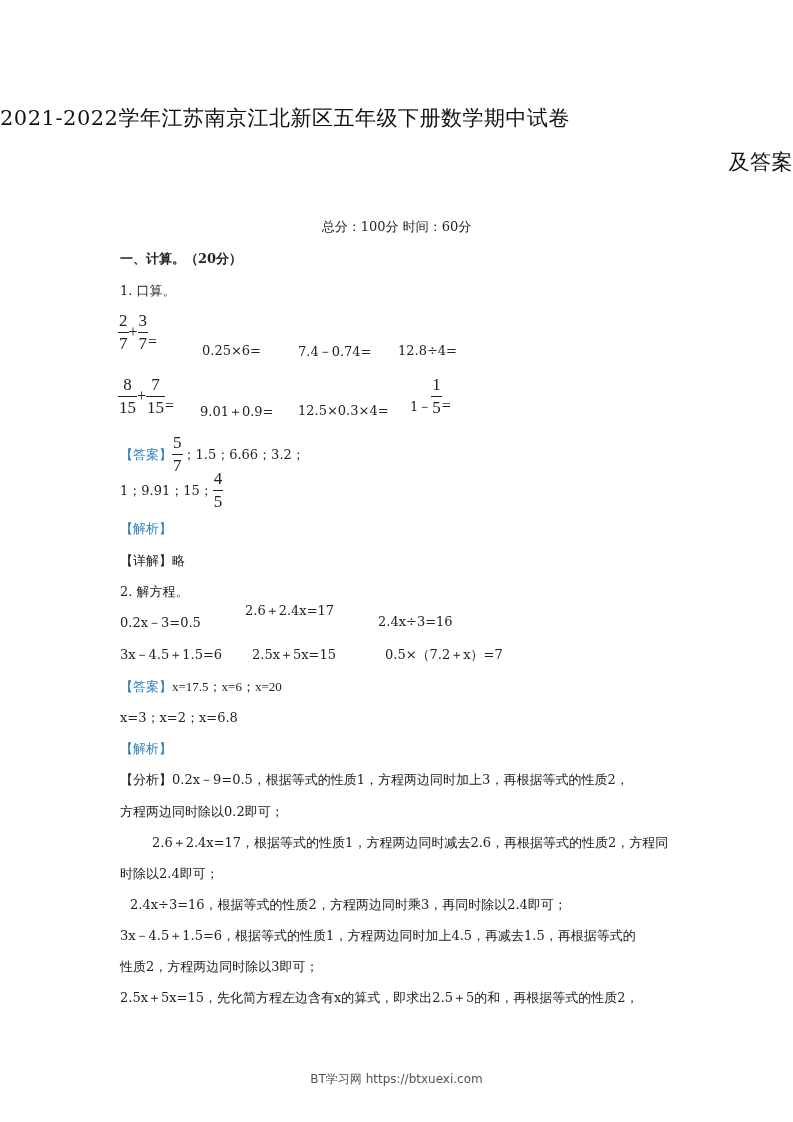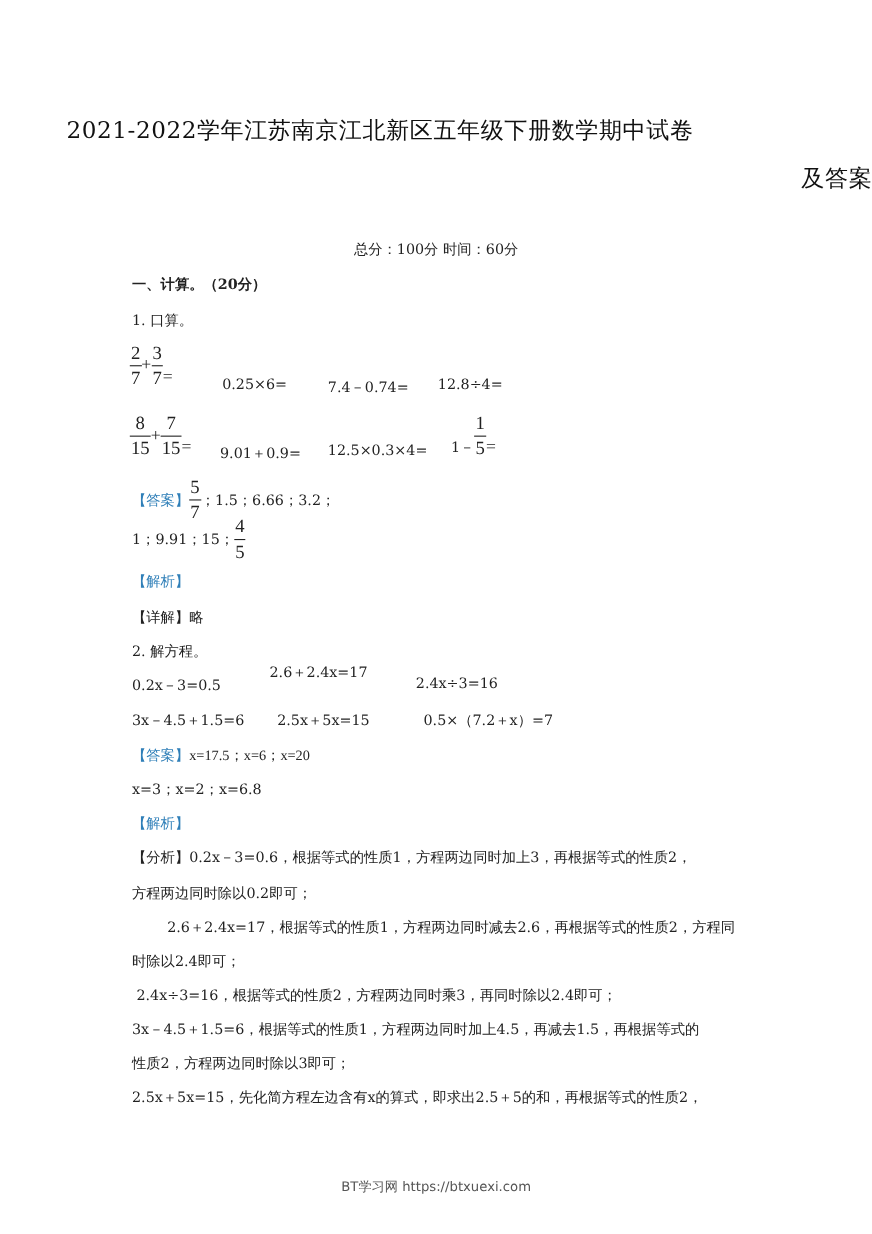--- a/index.html
+++ b/index.html
@@ -14,21 +14,21 @@
           vertical-align: middle; font-family: "Liberation Serif", serif; font-size: 17px; line-height: 18px; }
   .frac .num { padding: 0 1px 2px; }
   .frac .bar { border-top: 1px solid #222; align-self: stretch; }
   .frac .den { padding: 2px 1px 0; }
   .op { font-family: "Liberation Serif", serif; font-size: 16px; }
   .watermark { font-family: "DejaVu Sans", "Liberation Sans", sans-serif; font-size: 12px; color: #555; }
 </style>
 </head>
 <body>
 
-<div class="abs title" style="left:0;width:691px;text-align:center;top:104px;">2021-2022学年江苏南京江北新区五年级下册数学期中试卷</div>
+<div class="abs title" style="left:0;width:691px;text-align:left;top:104px;">2021-2022学年江苏南京江北新区五年级下册数学期中试卷</div>
 <div class="abs title" style="left:0;width:793px;text-align:right;top:148px;">及答案</div>
 
 <div class="abs t13" style="left:0;width:793px;text-align:center;top:218px;">总分：100分   时间：60分</div>
 
 <div class="abs t13 bold" style="left:120px;top:250px;">一、计算。（20分）</div>
 <div class="abs t13" style="left:120px;top:282px;">1. 口算。</div>
 
 <div class="abs" style="left:118px;top:312px;">
   <span class="frac">
       <span class="num">2</span>
@@ -91,22 +91,22 @@
 <div class="abs t13" style="left:252px;top:646px;">2.5x＋5x=15</div>
 <div class="abs t13" style="left:385px;top:646px;">0.5×（7.2＋x）=7</div>
 
 <div class="abs t13" style="left:120px;top:678px;font-family:Liberation Serif, serif;">
   <span class="blue">【答案】</span><span>x=17.5；x=6；x=20</span>
 </div>
 <div class="abs t13" style="left:120px;top:709px;">x=3；x=2；x=6.8</div>
 
 <div class="abs t13 blue" style="left:120px;top:740px;">【解析】</div>
 
-<div class="abs t13" style="left:120px;top:771px;">【分析】0.2x－3=0.6，根据等式的性质1，方程两边同时加上3，再根据等式的性质2，</div>
+<div class="abs t13" style="left:120px;top:771px;">【分析】0.2x－9=0.5，根据等式的性质1，方程两边同时加上3，再根据等式的性质2，</div>
 <div class="abs t13" style="left:120px;top:803px;">方程两边同时除以0.2即可；</div>
 <div class="abs t13" style="left:120px;top:834px;margin-left:32px;">2.6＋2.4x=17，根据等式的性质1，方程两边同时减去2.6，再根据等式的性质2，方程同</div>
 <div class="abs t13" style="left:120px;top:865px;">时除以2.4即可；</div>
-<div class="abs t13" style="left:124px;top:896px;">2.4x÷3=16，根据等式的性质2，方程两边同时乘3，再同时除以2.4即可；</div>
+<div class="abs t13" style="left:130px;top:896px;">2.4x÷3=16，根据等式的性质2，方程两边同时乘3，再同时除以2.4即可；</div>
 <div class="abs t13" style="left:120px;top:927px;">3x－4.5＋1.5=6，根据等式的性质1，方程两边同时加上4.5，再减去1.5，再根据等式的</div>
 <div class="abs t13" style="left:120px;top:958px;">性质2，方程两边同时除以3即可；</div>
 <div class="abs t13" style="left:120px;top:989px;">2.5x＋5x=15，先化简方程左边含有x的算式，即求出2.5＋5的和，再根据等式的性质2，</div>
 
 <div class="abs watermark" style="left:0;width:793px;text-align:center;top:1071px;">BT学习网 https://btxuexi.com</div>
 
 </body></html>

